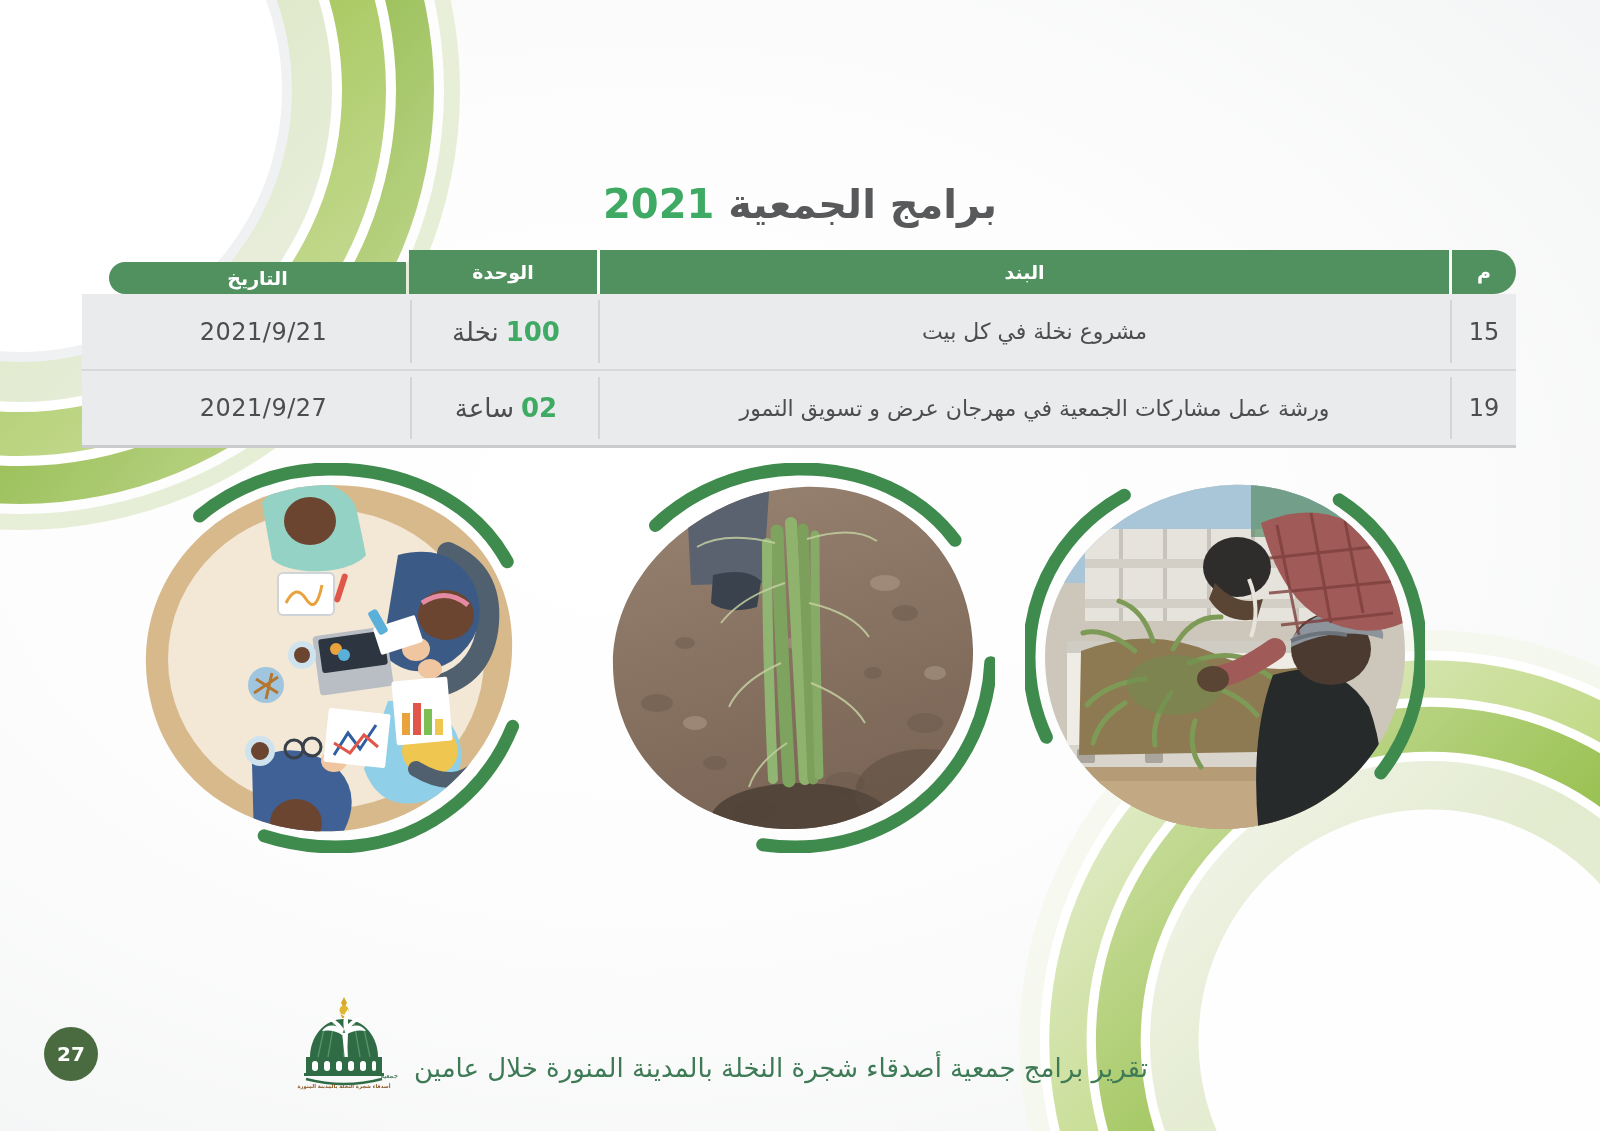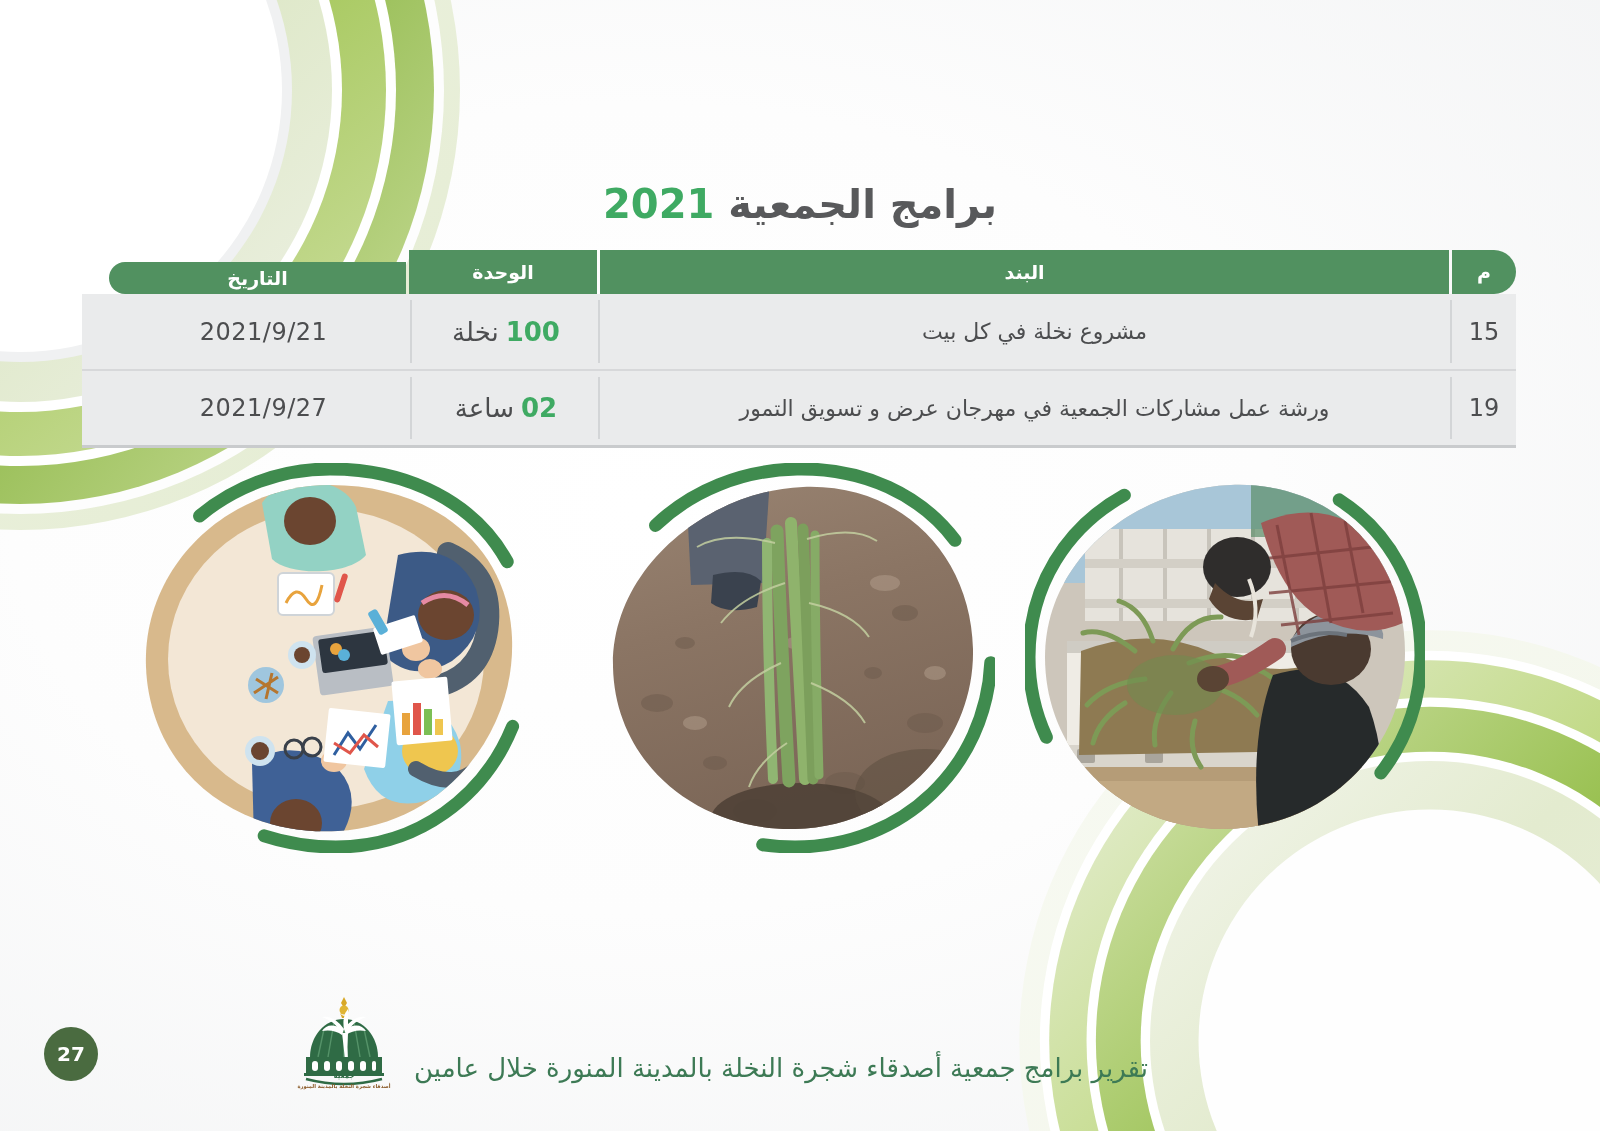--- a/index.html
+++ b/index.html
@@ -163,21 +163,21 @@
     font-weight: normal;
     color: #3d7a55;
     line-height: 1;
     padding-bottom: 12px;
     white-space: nowrap;
     text-align: center;
   }
   .logo { width: 108px; height: 100px; position: relative; }
   .logo-caption-ar {
     position: absolute; bottom: 13px; left: 0; width: 108px;
-    text-align: center; font-size: 7px; color: #2f6b45; font-weight: bold;
+    font-size: 7px; color: #2f6b45; font-weight: normal;
   }
   .logo-caption-sub {
     position: absolute; bottom: 4px; left: 0; width: 108px;
     text-align: center; font-size: 5.2px; color: #8a5a28; font-weight: bold;
     letter-spacing: -0.1px;
   }
 </style>
 </head>
 <body>
 

